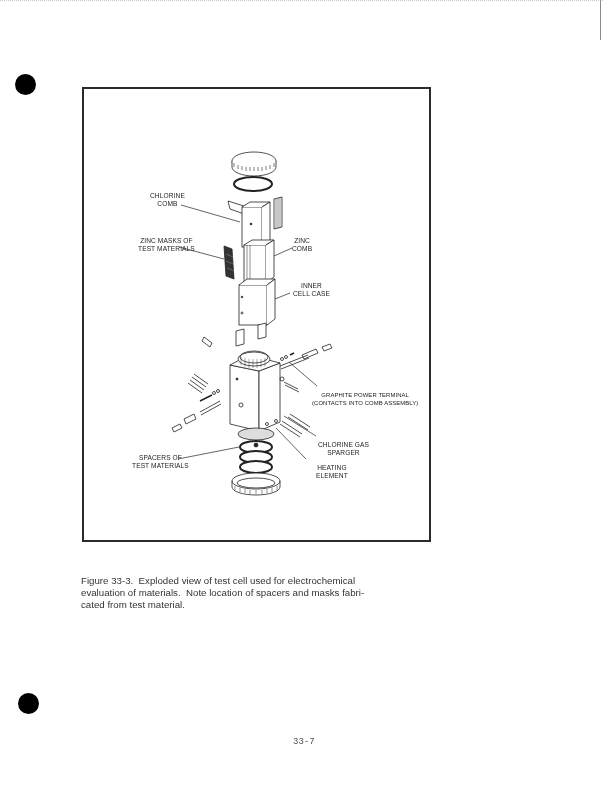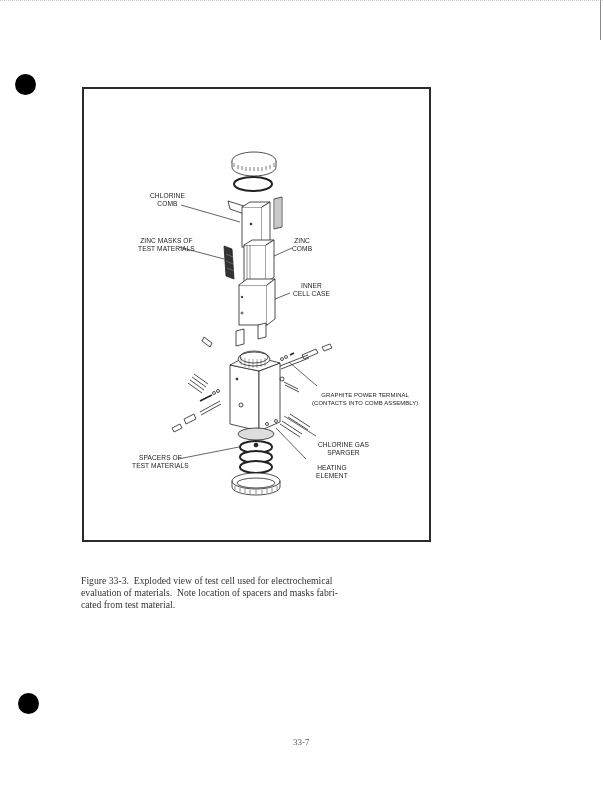--- a/index.html
+++ b/index.html
@@ -3,22 +3,22 @@
 <meta charset="utf-8">
 <style>
   html, body { margin: 0; padding: 0; background: #ffffff; }
   body { width: 603px; height: 791px; position: relative; overflow: hidden; font-family: "Liberation Sans", sans-serif; }
   .page-edge-top { position: absolute; left: 0; top: 0; width: 603px; height: 1px; border-top: 1px dotted #c8c8c8; }
   .page-edge-right { position: absolute; right: 2px; top: 0; width: 1px; height: 40px; background: #8a8a8a; }
   .punch-hole { position: absolute; width: 21px; height: 21px; border-radius: 50%; background: #000; }
   .figure-frame { position: absolute; left: 82px; top: 87px; width: 349px; height: 455px; border: 2px solid #2b2b2b; border-right-width: 2px; box-sizing: border-box; }
   .figure-frame svg { position: absolute; left: 0; top: 0; }
   .lbl { position: absolute; font-family: "Liberation Sans", sans-serif; font-size: 6.6px; line-height: 8px; color: #222; text-transform: uppercase; letter-spacing: 0.1px; white-space: pre; }
-  .caption { position: absolute; left: 81px; top: 575px; width: 400px; font-family: Liberation Serif, serif; font-size: 9.7px; line-height: 12px; color: #333; white-space: pre-wrap; }
-  .page-number { position: absolute; left: 293px; top: 737px; font-family: Liberation Serif, serif; font-size: 9px; color: #555; }
+  .caption { position: absolute; left: 81px; top: 575px; width: 400px; font-family: Liberation Sans, sans-serif; font-size: 9.7px; line-height: 12px; color: #333; white-space: pre-wrap; }
+  .page-number { position: absolute; left: 293px; top: 737px; font-family: Liberation Mono, monospace; font-size: 9px; color: #555; }
 </style>
 </head>
 <body>
 
 <div class="page-edge-top"></div>
 <div class="page-edge-right"></div>
 
 <div class="punch-hole" style="left:15px; top:74px;"></div>
 <div class="punch-hole" style="left:18px; top:693px;"></div>
 

